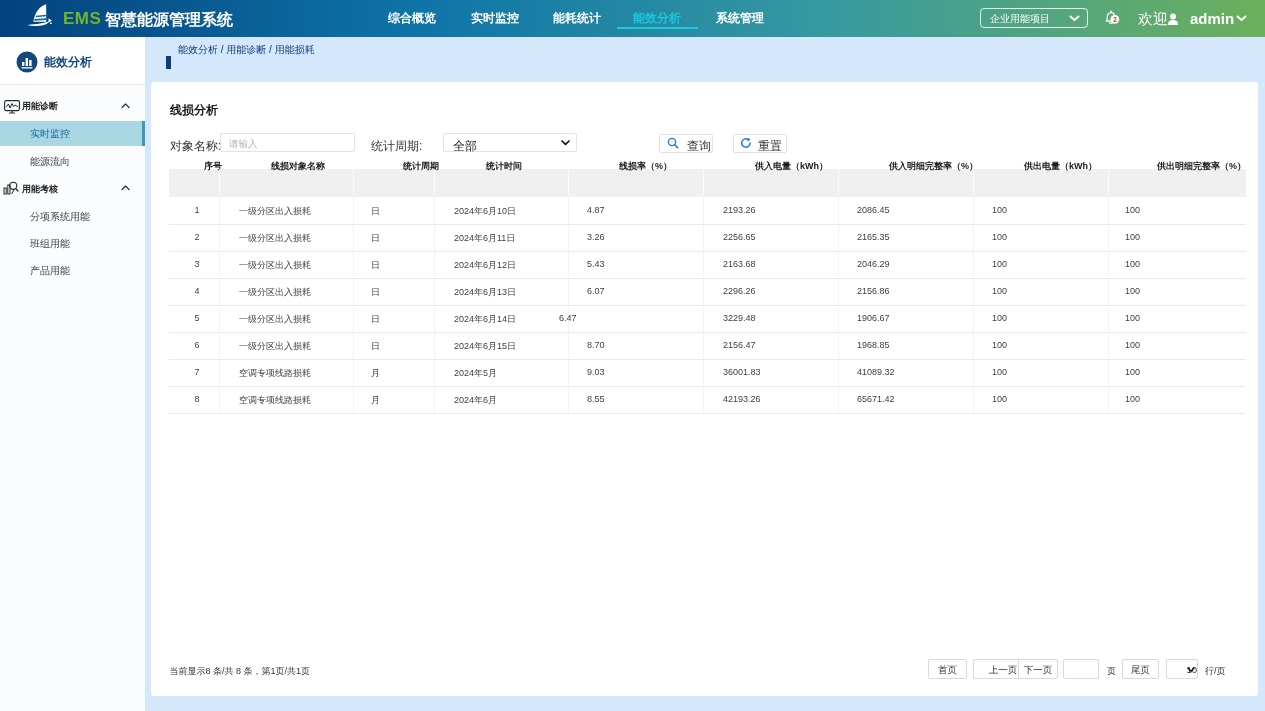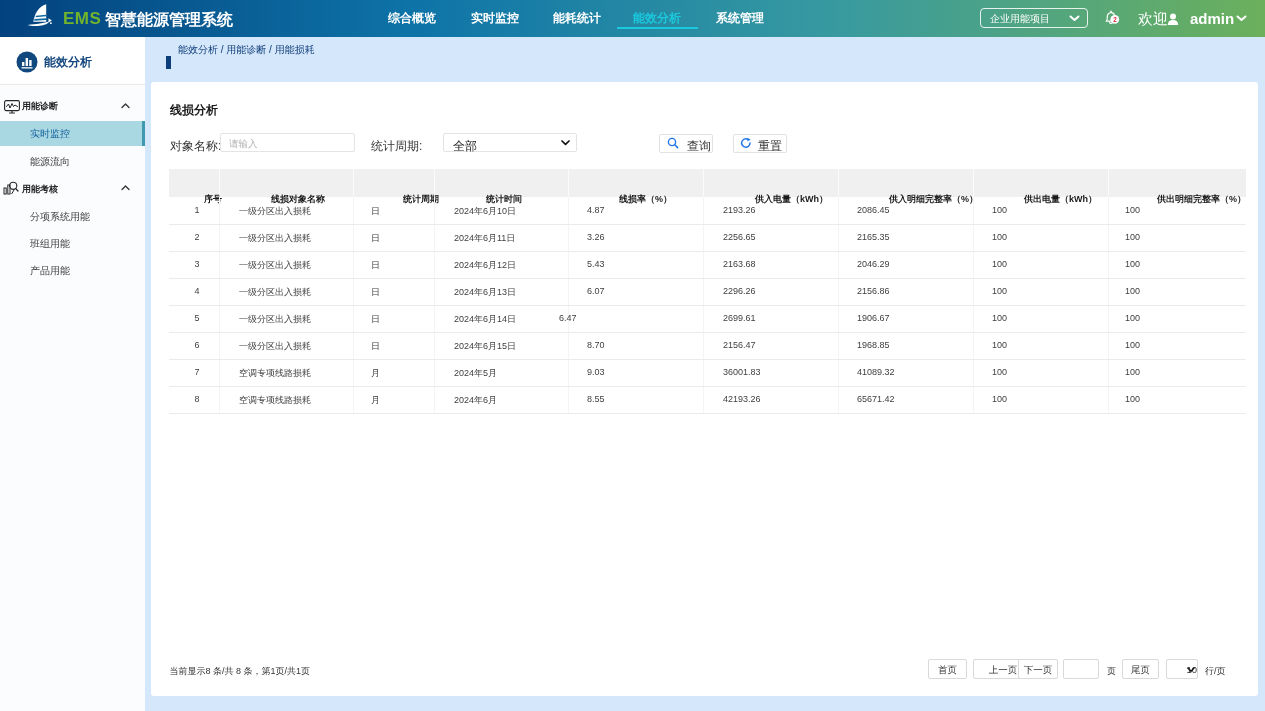--- a/index.html
+++ b/index.html
@@ -30,21 +30,21 @@
   .bctxt { left:178px; top:43px; font-size:10px; color:#103d78; }
   .card { left:151px; top:82px; width:1107px; height:614px; background:#fff; border-radius:3px; }
   .cardtitle { left:170px; top:102px; font-size:12px; font-weight:bold; color:#1a1a1a; }
   .flabel { top:138px; font-size:12px; color:#333; }
   .finput { left:220px; top:133px; width:135px; height:19px; border:1px solid #e3e3e3; border-radius:2px; background:#fff; }
   .ph { left:229px; top:138px; font-size:9.5px; color:#b3b3b3; }
   .fselect { left:443px; top:133px; width:134px; height:19px; border:1px solid #e3e3e3; border-radius:2px; background:#fff; }
   .fbtn { top:134px; width:54px; height:19px; border:1px solid #e2e2e2; border-radius:2px; background:#fff; }
 
   .thead { left:169px; top:169px; width:1077px; height:27.5px; background:#f0f0f0; }
-  .th { top:193px; font-size:9px; font-weight:bold; color:#1a1a1a;padding-left:32px; }
+  .th { top:160px; font-size:9px; font-weight:bold; color:#1a1a1a;padding-left:32px; }
   .td { font-size:9px; color:#404040; }
   .rowline { left:169px; width:1077px; height:1px; background:#ebebeb; }
   .vsep { width:1px; background:rgba(255,255,255,.75); top:169px; height:27.5px; }
   .vsepd { width:1px; background:#f4f4f4; top:196.5px; height:216px; }
 
   .pgtxt { left:169.5px; top:665px; font-size:9px; color:#333; }
   .pbtn { top:659px; height:20px; border:1px solid #d9d9d9; border-radius:2px; background:#fff;
           font-size:9.5px; color:#333; text-align:center; line-height:19px; }
 </style>
 </head>
@@ -214,21 +214,21 @@
 <span class="abs td" style="left:587px;top:285.6px">6.07</span>
 <span class="abs td" style="left:723px;top:285.6px">2296.26</span>
 <span class="abs td" style="left:857px;top:285.6px">2156.86</span>
 <span class="abs td" style="left:992px;top:285.6px">100</span>
 <span class="abs td" style="left:1125px;top:285.6px">100</span>
 <span class="abs td" style="left:169px;width:56px;text-align:center;top:312.6px">5</span>
 <span class="abs td" style="left:239px;top:312.6px">一级分区出入损耗</span>
 <span class="abs td" style="left:371px;top:312.6px">日</span>
 <span class="abs td" style="left:454px;top:312.6px">2024年6月14日</span>
 <span class="abs td" style="left:559px;top:312.6px">6.47</span>
-<span class="abs td" style="left:723px;top:312.6px">2699.61</span>
+<span class="abs td" style="left:723px;top:312.6px">3229.48</span>
 <span class="abs td" style="left:857px;top:312.6px">1906.67</span>
 <span class="abs td" style="left:992px;top:312.6px">100</span>
 <span class="abs td" style="left:1125px;top:312.6px">100</span>
 <span class="abs td" style="left:169px;width:56px;text-align:center;top:339.6px">6</span>
 <span class="abs td" style="left:239px;top:339.6px">一级分区出入损耗</span>
 <span class="abs td" style="left:371px;top:339.6px">日</span>
 <span class="abs td" style="left:454px;top:339.6px">2024年6月15日</span>
 <span class="abs td" style="left:587px;top:339.6px">8.70</span>
 <span class="abs td" style="left:723px;top:339.6px">2156.47</span>
 <span class="abs td" style="left:857px;top:339.6px">1968.85</span>

